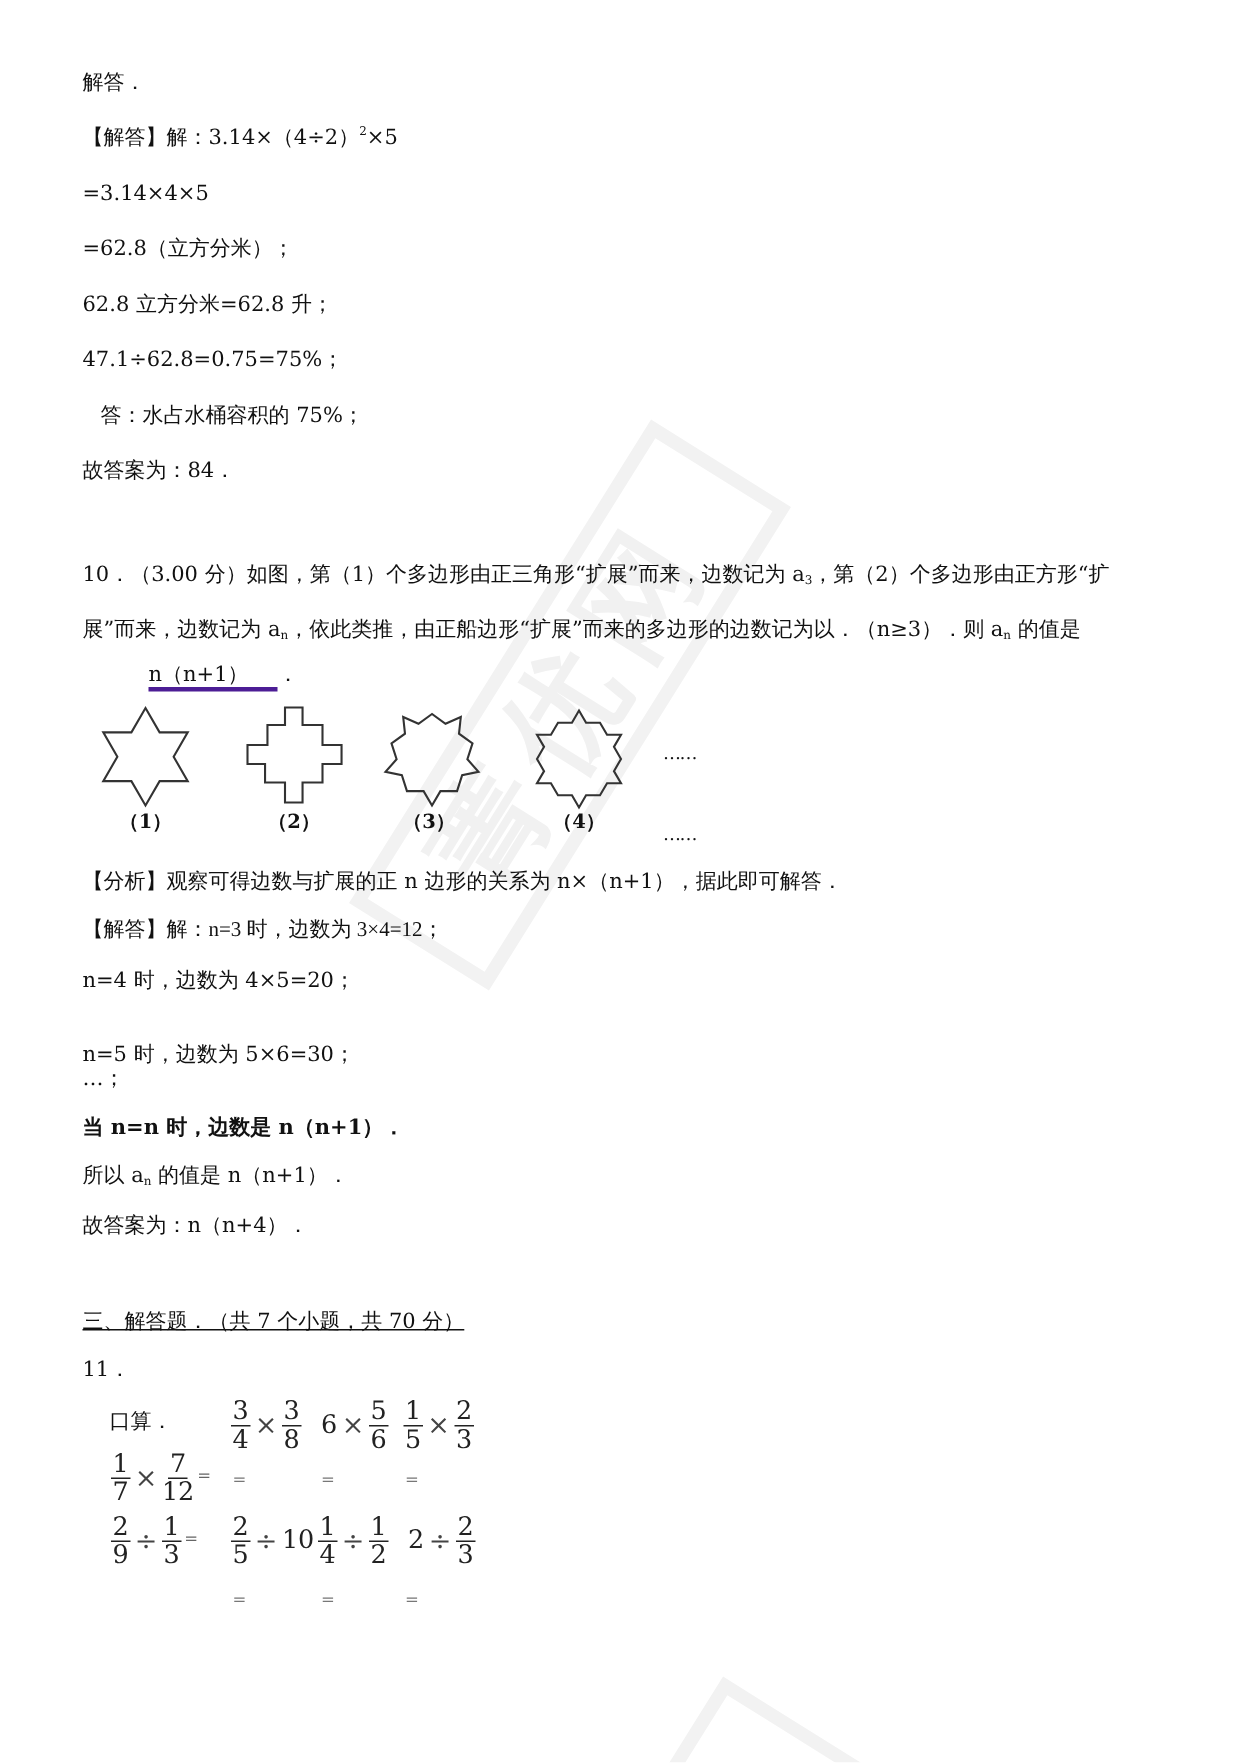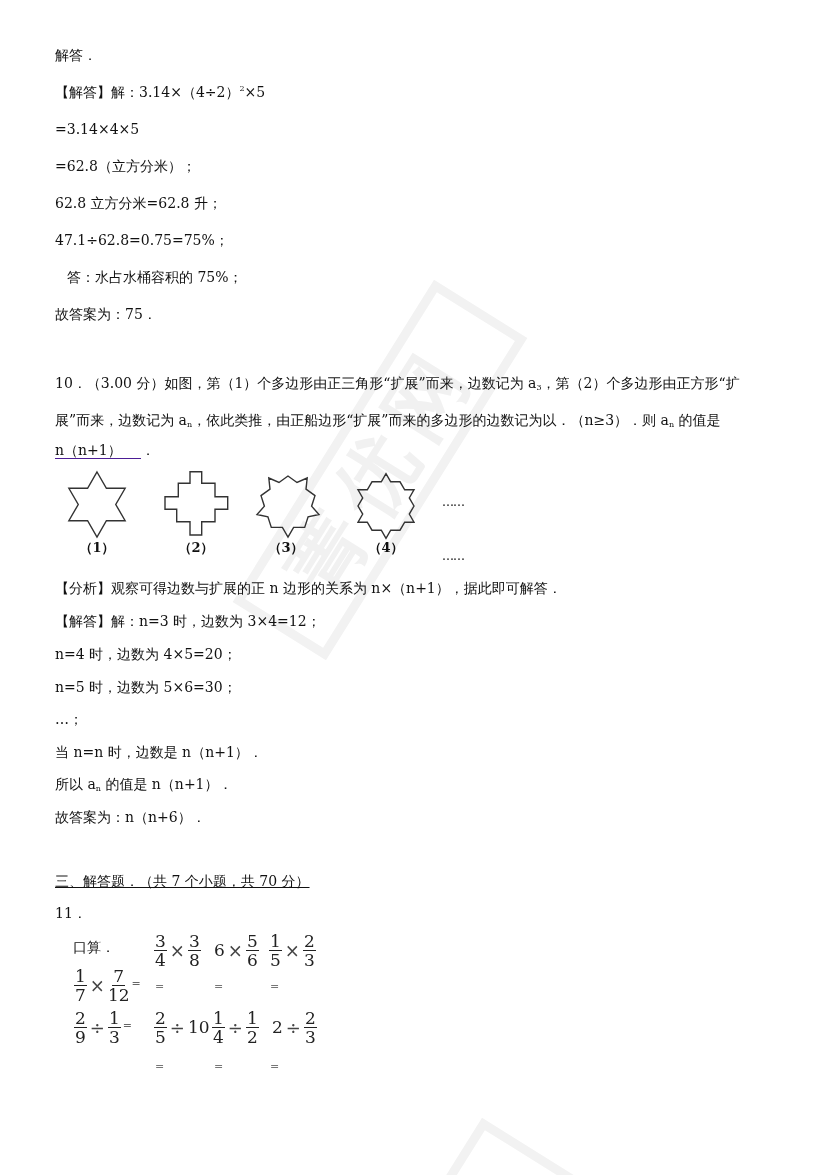--- a/index.html
+++ b/index.html
@@ -36,22 +36,23 @@
     height: 18px;
     line-height: 18px;
     white-space: nowrap;
     z-index: 1;
   }
   .line sup { font-size: 8px; vertical-align: 6px; line-height: 0; }
   .line sub { font-size: 8px; vertical-align: -2px; line-height: 0; }
   .answer-blank {
     display: inline-block;
     min-width: 86px;
-    border-bottom: 1px solid #4c1d95;
+    border-bottom: 3px solid #4c1d95;
     line-height: 16px;
+    margin-left: 44px;
   }
   #figures { position: absolute; left: 0; top: 460px; width: 830px; height: 110px; z-index: 1; }
   .fig-label {
     position: absolute;
     top: 539px;
     width: 40px;
     margin-left: -20px;
     text-align: center;
     font-size: 13px;
     font-weight: bold;
@@ -102,47 +103,47 @@
   <div class="wm" style="left:190px; top:415px;">菁优网</div>
   <div class="wm" style="left:238px; top:1253px;">菁优网</div>
 
   <div class="line" style="top:46px;">解答．</div>
   <div class="line" style="top:83px;"><span>【解答】解：3.14×（4÷2）</span><sup>2</sup><span>×5</span></div>
   <div class="line" style="top:120px;">=3.14×4×5</div>
   <div class="line" style="top:157px;">=62.8（立方分米）；</div>
   <div class="line" style="top:194px;">62.8 立方分米=62.8 升；</div>
   <div class="line" style="top:231px;">47.1÷62.8=0.75=75%；</div>
   <div class="line" style="top:268px;margin-left:12px;">答：水占水桶容积的 75%；</div>
-  <div class="line" style="top:305px;">故答案为：75．</div>
+  <div class="line" style="top:305px;">故答案为：84．</div>
 
   <div class="line" style="top:374px;"><span>10．（3.00 分）如图，第（1）个多边形由正三角形“扩展”而来，边数记为 a</span><sub>3</sub><span>，第（2）个多边形由正方形“扩</span></div>
   <div class="line" style="top:411px;"><span>展”而来，边数记为 a</span><sub>n</sub><span>，依此类推，由正船边形“扩展”而来的多边形的边数记为以．（n≥3）．则 a</span><sub>n</sub><span> 的值是</span></div>
   <div class="line" style="top:441px;"><span class="answer-blank">n（n+1）</span><span>．</span></div>
 
   <svg id="figures" viewBox="0 460 830 110" width="830" height="110">
     <polygon fill="none" stroke="#333" stroke-width="1.4" points="97,472 106.4,488.25 125.15,488.25 115.76,504.5 125.15,520.75 106.4,520.75 97,537 87.6,520.75 68.85,520.75 78.24,504.5 68.85,488.25 87.6,488.25"></polygon>
     <polygon fill="none" stroke="#333" stroke-width="1.4" points="190,471.7 190,483.3 178.3,483.3 178.3,496.7 165,496.7 165,509.3 176.7,509.3 176.7,521.7 190,521.7 190,535 201.7,535 201.7,521.7 215,521.7 215,509.3 227.7,509.3 227.7,496.7 215,496.7 215,483.3 201.7,483.3 201.7,471.7"></polygon>
     <polygon fill="none" stroke="#333" stroke-width="1.4" points="288,476 279,482.5 268.8,478 270,489.1 261,495.6 264.4,506.2 257,514.5 267.9,516.8 271.3,527.4 282.4,527.4 288,537 293.6,527.4 304.7,527.4 308.1,516.8 319,514.5 311.6,506.2 315,495.6 306,489.1 307.2,478 297,482.5"></polygon>
     <polygon fill="none" stroke="#333" stroke-width="1.4" points="414,506 409.3,497.9 414,489.8 404.7,489.8 400,481.8 390.7,481.8 386,473.7 381.3,481.8 372,481.8 367.3,489.8 358,489.8 362.7,497.9 358,506 362.7,514.1 358,522.2 367.3,522.2 372,530.2 381.3,530.2 386,538.3 390.7,530.2 400,530.2 404.7,522.2 414,522.2 409.3,514.1"></polygon>
   </svg>
   <div class="fig-label" style="left:97px;">（1）</div>
   <div class="fig-label" style="left:196px;">（2）</div>
   <div class="fig-label" style="left:286px;">（3）</div>
   <div class="fig-label" style="left:386px;">（4）</div>
   <div class="dots" style="top:495px;">……</div>
   <div class="dots" style="top:549px;">……</div>
 
   <div class="line" style="top:579px;">【分析】观察可得边数与扩展的正 n 边形的关系为 n×（n+1），据此即可解答．</div>
-  <div class="line" style="top:612px;">【解答】解：n=3 时，边数为 3×4=12；</div>
+  <div class="line" style="top:612px;font-family:Liberation Serif, serif;">【解答】解：n=3 时，边数为 3×4=12；</div>
   <div class="line" style="top:645px;">n=4 时，边数为 4×5=20；</div>
-  <div class="line" style="top:678px;text-align:right;">n=5 时，边数为 5×6=30；</div>
+  <div class="line" style="top:694px;text-align:right;">n=5 时，边数为 5×6=30；</div>
   <div class="line" style="top:710px;">…；</div>
-  <div class="line" style="top:743px;">当 n=n 时，边数是 n（n+1）．</div>
+  <div class="line" style="top:743px;font-weight:bold;">当 n=n 时，边数是 n（n+1）．</div>
   <div class="line" style="top:775px;"><span>所以 a</span><sub>n</sub><span> 的值是 n（n+1）．</span></div>
-  <div class="line" style="top:808px;">故答案为：n（n+6）．</div>
+  <div class="line" style="top:808px;">故答案为：n（n+4）．</div>
 
   <div class="line" style="top:872px;text-decoration:underline;">三、解答题．（共 7 个小题，共 70 分）</div>
   <div class="line" style="top:904px;">11．</div>
 
   <div class="ex-label">口算．</div>
 
   <div class="expr" style="left:153px; top:932px;">
     <span class="frac">
         <span class="num">3</span>
         <span class="den">4</span>

